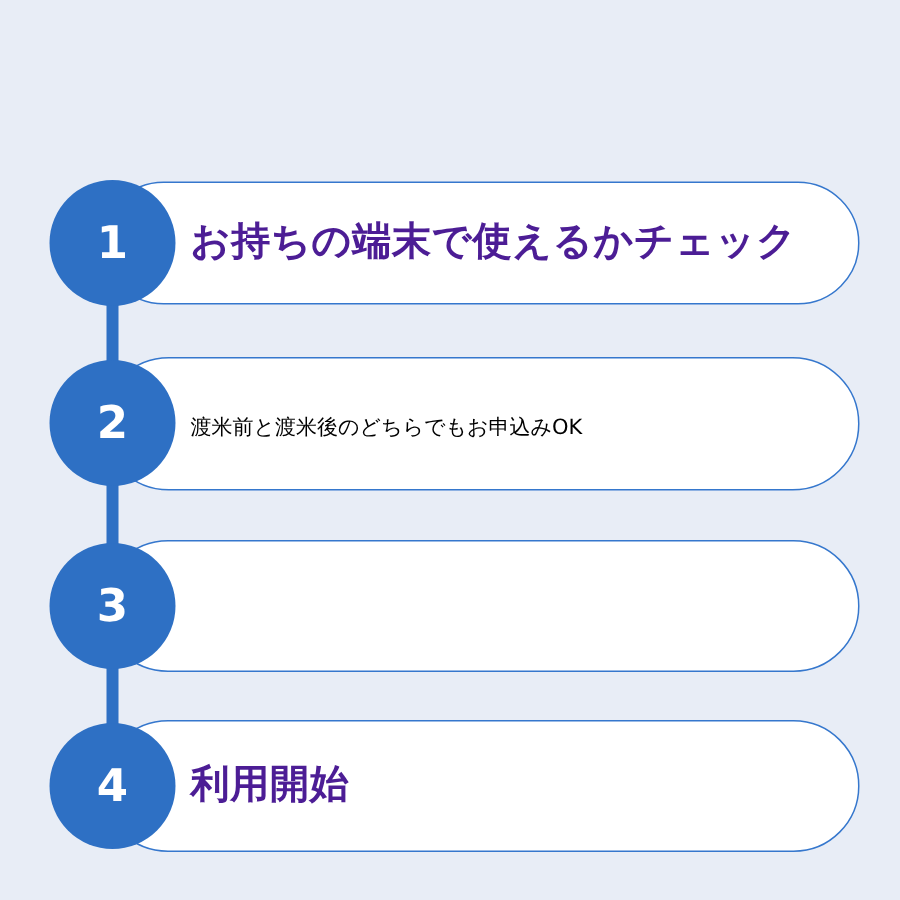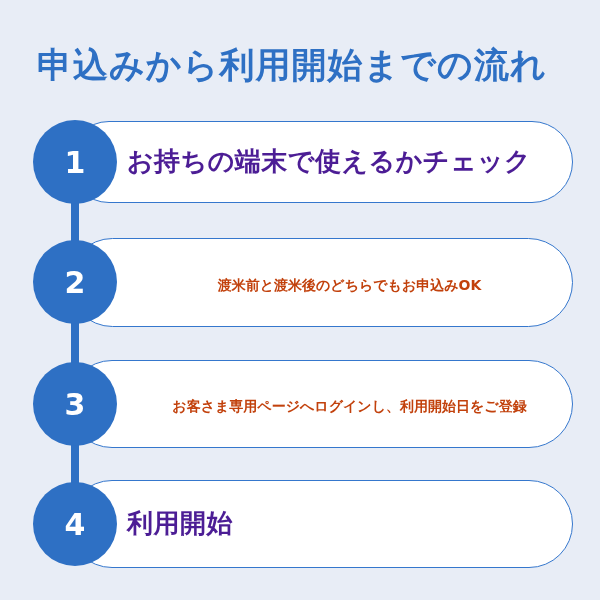--- a/index.html
+++ b/index.html
@@ -71,35 +71,33 @@
   .heading {
     font-size: 26px;
     font-weight: bold;
     color: #4c1d95;
     letter-spacing: 0.5px;
     white-space: nowrap;
     line-height: 1.2;
   }
   .subtitle {
     font-size: 14px;
-    font-weight: bold;
-    color: #c2410c;
+    font-weight: normal;
+    color: #000000;
     white-space: nowrap;
     margin-top: 5px;
     line-height: 1.2;
-    text-align: center;
   }
   .subtitle:empty { display: none; margin-top: 0; }
 </style>
 </head>
 <body>
 
 <div class="canvas">
 
-  <div class="page-title">申込みから利用開始までの流れ</div>
 
   <div class="connector"></div>
 
   <div class="step step-1">
     <div class="card">
       <div class="heading">お持ちの端末で使えるかチェック</div>
 
     </div>
     <div class="circle">
       <span>1</span>
@@ -110,21 +108,20 @@
     <div class="card">
       <div class="subtitle">渡米前と渡米後のどちらでもお申込みOK</div>
     </div>
     <div class="circle">
       <span>2</span>
     </div>
   </div>
 
   <div class="step step-3">
     <div class="card">
-      <div class="subtitle">お客さま専用ページへログインし、利用開始日をご登録</div>
     </div>
     <div class="circle">
       <span>3</span>
     </div>
   </div>
 
   <div class="step step-4">
     <div class="card">
       <div class="heading">利用開始</div>
     </div>

